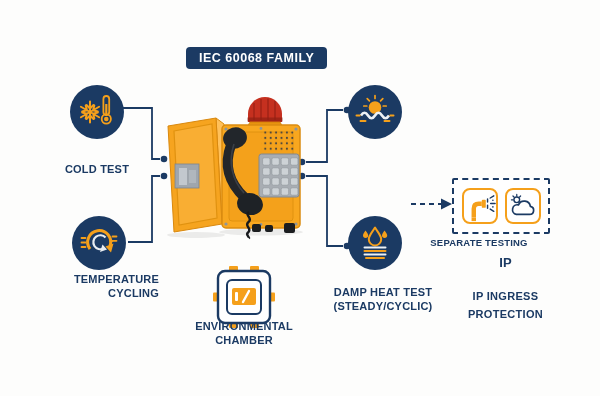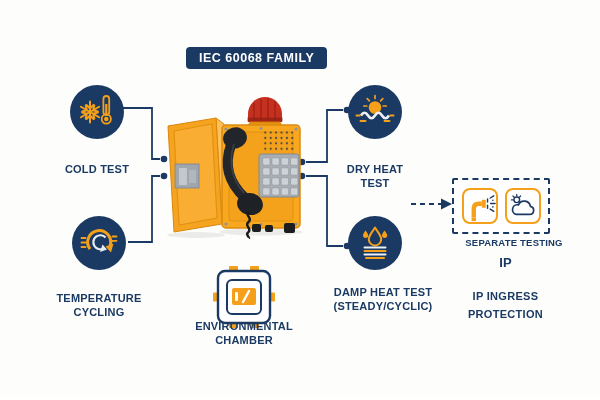--- a/index.html
+++ b/index.html
@@ -12,21 +12,21 @@
           display:flex;align-items:center;justify-content:center;}
   .lbl{position:absolute;color:#1B3A63;font-weight:700;font-size:11px;line-height:13.5px;
        text-align:center;letter-spacing:.2px;}
   .lbl div{white-space:nowrap;}
   .connectors{position:absolute;left:0;top:0;pointer-events:none;}
   .sep-box{position:absolute;left:452px;top:178px;width:94px;height:52px;
            border:2px dashed #1B3A63;border-radius:2px;background:#fff;
            display:flex;align-items:center;justify-content:center;gap:7px;}
   .tile{width:36px;height:36px;border:2.2px solid #F5A01B;border-radius:8px;background:#fff;
         display:flex;align-items:center;justify-content:center;box-sizing:border-box;}
-  .sep-lbl{position:absolute;left:452px;top:236px;width:124px;font-size:9.5px;}
+  .sep-lbl{position:absolute;left:417px;top:236px;width:124px;font-size:9.5px;}
   .ip{position:absolute;left:428px;top:255px;width:155px;text-align:center;color:#1B3A63;font-weight:700;}
   .ip-code{font-size:13px;margin-bottom:18px;}
   .ip-line{font-size:11px;line-height:17.5px;letter-spacing:.3px;}
 </style>
 </head>
 <body>
 
 <div class="canvas">
 
   <svg class="connectors" width="600" height="400" viewBox="0 0 600 400">
@@ -80,40 +80,36 @@
       <path d="M18 33 A11.5 11.5 0 1 1 38 30" stroke="#F5A01B" stroke-width="3" fill="none"></path>
       <polygon points="41.5,27.5 39,36.5 33.5,30.5" fill="#F5A01B"></polygon>
       <path d="M31.5 32.5 A7 7 0 1 1 33.5 21.5" stroke="#E8EDF2" stroke-width="2.2" fill="none"></path>
       <polygon points="28,36 35,33.5 30.5,28.5" fill="#E8EDF2"></polygon>
       <g stroke="#F5A01B" stroke-width="1.8" stroke-linecap="round">
         <path d="M9.5 22 h4 M9.5 26.5 h4 M9.5 31 h4 M40.5 20.5 h4 M40.5 25 h-0.5"></path>
         <path d="M41.5 24.8 h3"></path>
       </g>
     </svg>
   </div>
-  <div class="lbl" style="left:39px;top:292px;width:120px;">
+  <div class="lbl" style="left:39px;top:273px;width:120px;text-align:right;">
     <div>TEMPERATURE</div>
     <div>CYCLING</div>
   </div>
 
   <div class="circle" style="left:348px;top:85px;">
     <svg width="54" height="54" viewBox="0 0 54 54">
       <circle cx="27" cy="22.5" r="6.3" fill="#F5A01B"></circle>
       <g stroke="#F5A01B" stroke-width="1.7" stroke-linecap="round">
         <path d="M27 10.5 v3 M19.2 13.7 l2.2 2.2 M34.8 13.7 l-2.2 2.2 M15.8 21 h3 M35.2 21 h3"></path>
       </g>
       <path d="M13 30.5 q3.5 -5.5 7 0 t7 0 t7 0 t7 0" stroke="#EDF1F5" stroke-width="2.6" fill="none"></path>
       <g stroke="#F5A01B" stroke-width="2" stroke-linecap="round">
         <path d="M8.5 30.5 h3.2 M42.3 30.5 h3.2 M12.5 36 h5 M36.5 36 h5"></path>
       </g>
     </svg>
-  </div>
-  <div class="lbl" style="left:315px;top:163px;width:120px;">
-    <div>DRY HEAT</div>
-    <div>TEST</div>
   </div>
 
   <div class="circle" style="left:348px;top:216px;">
     <svg width="54" height="54" viewBox="0 0 54 54">
       <path d="M27 11.5 C24.5 16 20.8 19.5 20.8 23.2 A6.2 6.2 0 0 0 33.2 23.2 C33.2 19.5 29.5 16 27 11.5 Z" stroke="#F5A01B" stroke-width="2" fill="none" stroke-linejoin="round"></path>
       <path d="M17.5 14.5 C16.4 16.4 15 17.8 15 19.3 A2.6 2.6 0 0 0 20.2 19.3 C20.2 17.8 18.7 16.4 17.5 14.5 Z" fill="#F5A01B"></path>
       <path d="M36.5 14.5 C35.4 16.4 34 17.8 34 19.3 A2.6 2.6 0 0 0 39.2 19.3 C39.2 17.8 37.7 16.4 36.5 14.5 Z" fill="#F5A01B"></path>
       <g stroke-linecap="round" stroke-width="2" fill="none">
         <path d="M16.5 31.5 h21" stroke="#EDF1F5"></path>
         <path d="M16.5 35 h21" stroke="#F5A01B"></path>

